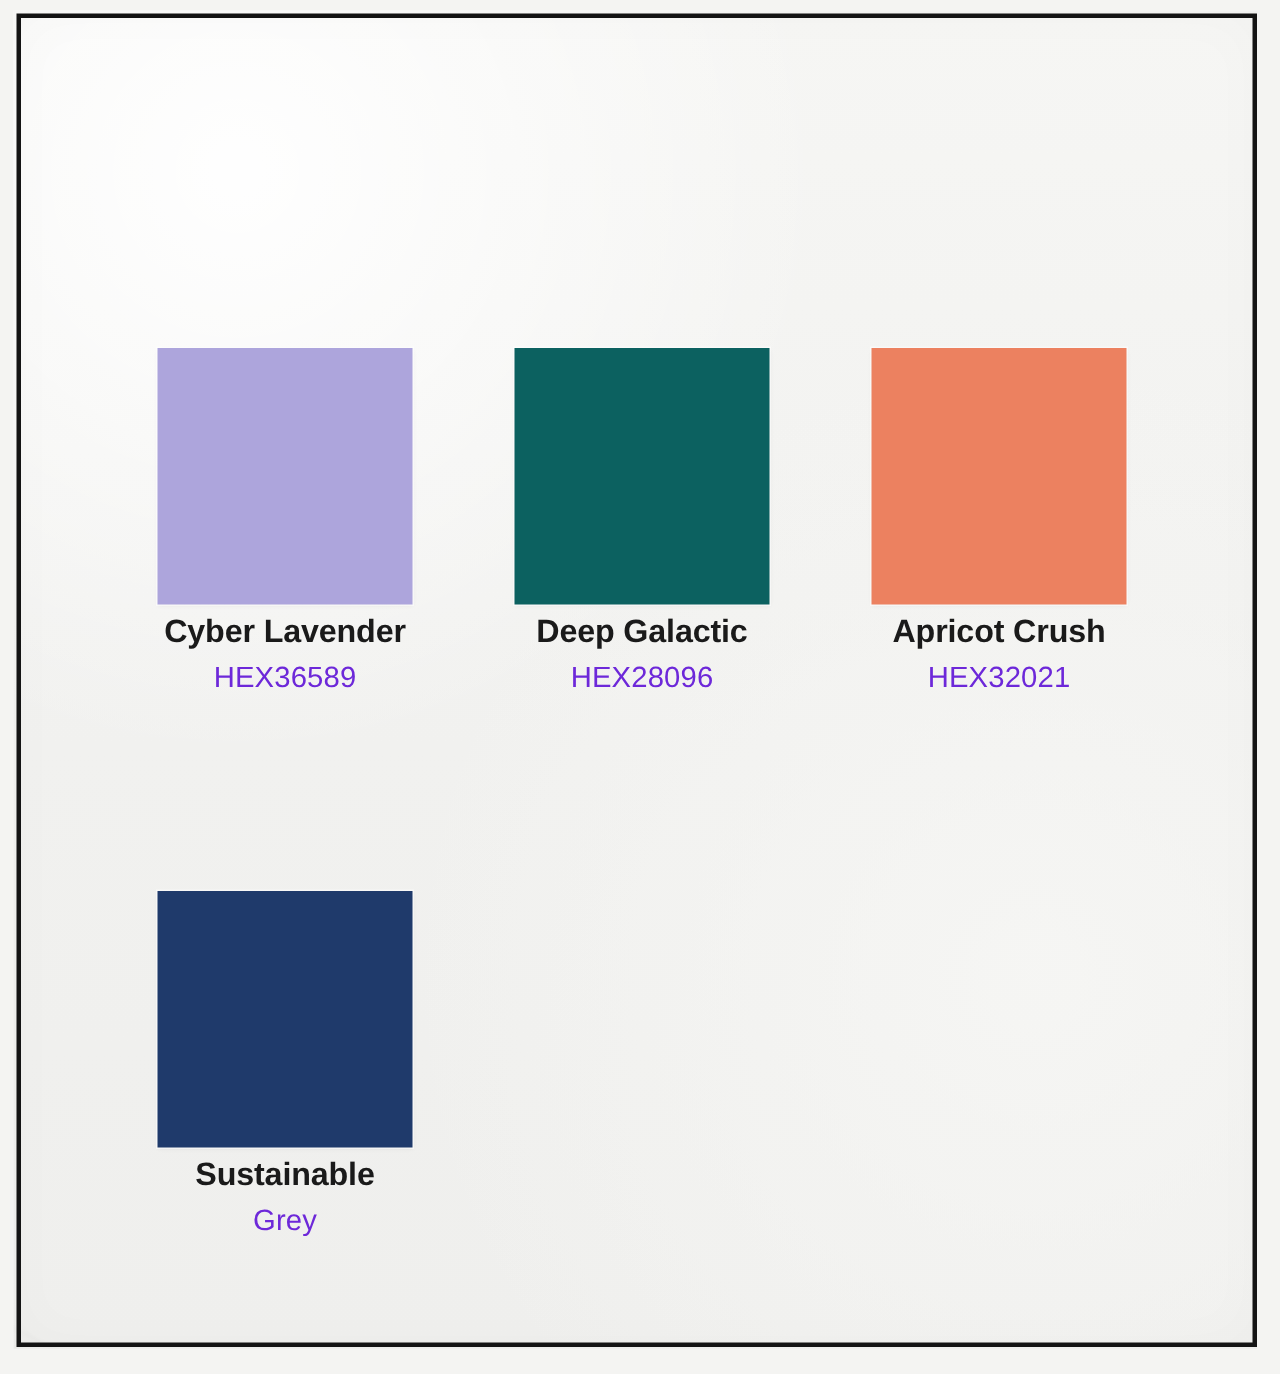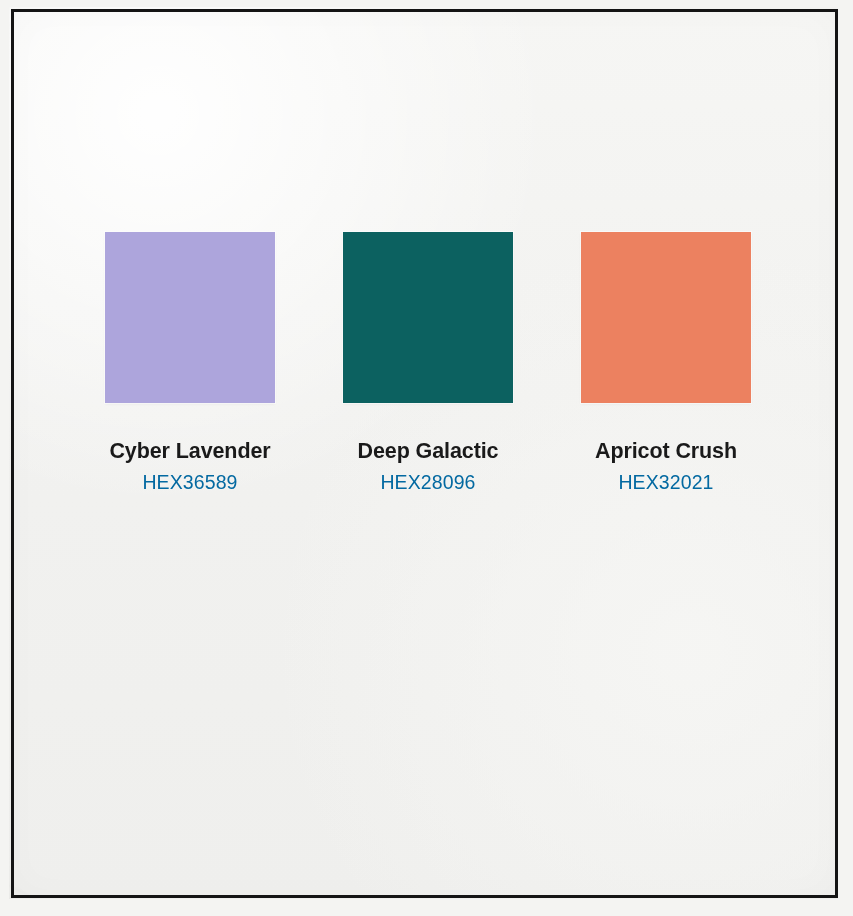--- a/index.html
+++ b/index.html
@@ -76,35 +76,35 @@
 
   .swatch-chip {
     width: 170px;
     height: 171px;
     box-shadow:
       0 0 0 1px rgba(255,255,255,0.55),
       0 1px 3px rgba(0,0,0,0.06);
   }
 
   .swatch-name {
-    margin-top: 36px;
+    margin-top: 6px;
     font-size: 21.5px;
     font-weight: bold;
     color: #1a1a1a;
     letter-spacing: -0.1px;
     text-align: center;
     white-space: nowrap;
     line-height: 1.12;
   }
 
   .swatch-code {
     margin-top: 9px;
     font-size: 19.5px;
     font-weight: normal;
-    color: #0369a1;
+    color: #6d28d9;
     letter-spacing: 0.1px;
     text-align: center;
     white-space: nowrap;
     line-height: 1.12;
   }
 </style>
 </head>
 <body>
 
 <div id="palette-board">
@@ -127,16 +127,21 @@
       <div class="swatch-code">HEX28096</div>
     </div>
 
     <div class="swatch-cell">
       <div class="swatch-chip" style="background-color: rgb(236, 129, 96);"></div>
       <div class="swatch-name">Apricot Crush</div>
       <div class="swatch-code">HEX32021</div>
     </div>
 
 
+    <div class="swatch-cell">
+      <div class="swatch-chip" style="background-color: rgb(31, 58, 107);"></div>
+      <div class="swatch-name">Sustainable</div>
+      <div class="swatch-code">Grey</div>
+    </div>
 
 
   </div>
 </div>
 
 </body></html>

